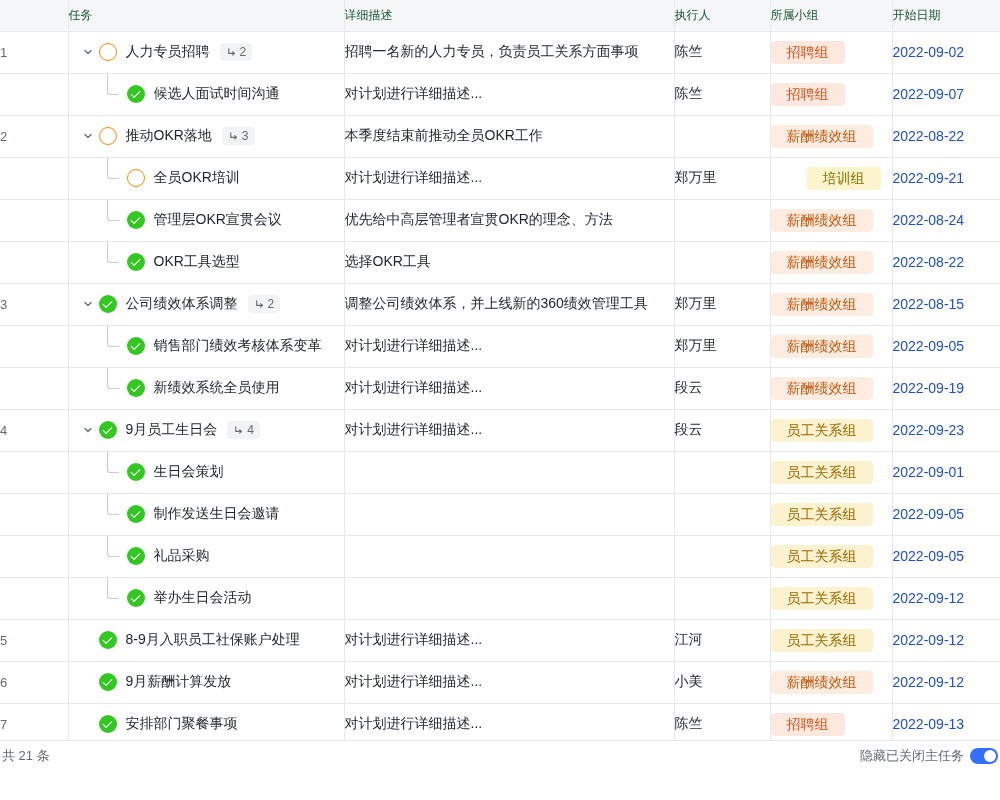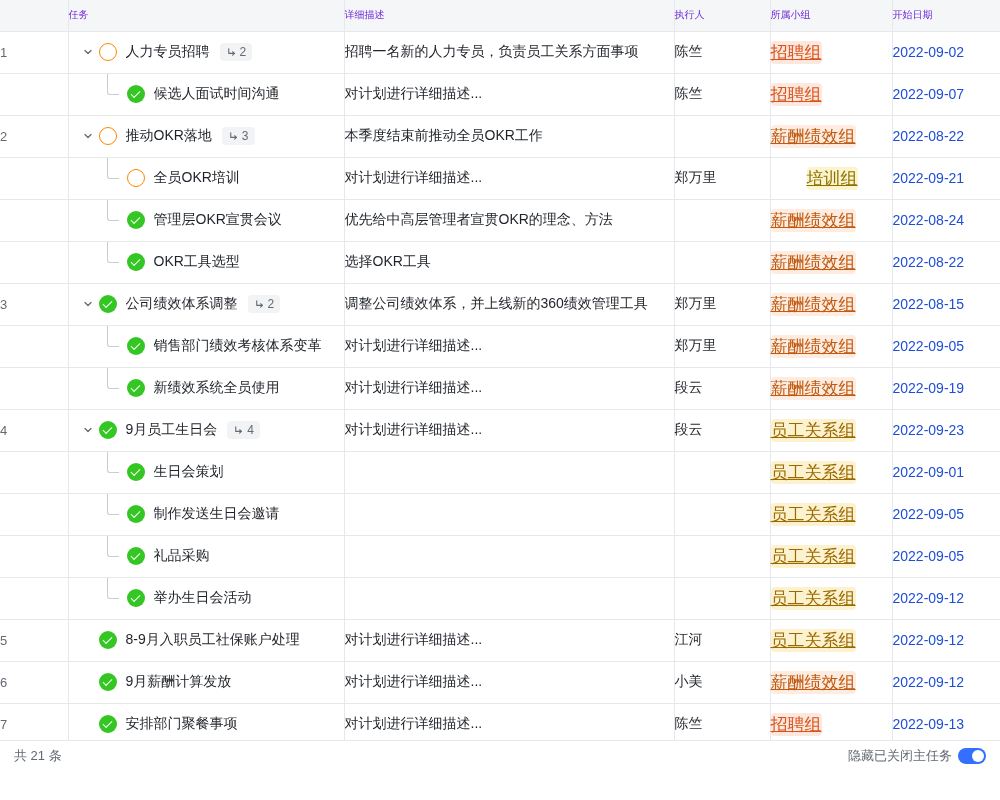--- a/index.html
+++ b/index.html
@@ -28,22 +28,22 @@
     border-right: 1px solid #e6e8eb;
     padding: 0;
     height: 41px;
     vertical-align: middle;
     font-weight: normal;
     text-align: left;
     background: #fff;
   }
   table.grid th {
     background: #f5f6f7;
-    color: #6d28d9;
-    font-size: 10px;
+    color: #14532d;
+    font-size: 12px;
     height: 31px;
   }
   table.grid th:first-child, table.grid td:first-child {
     border-left: none;
   }
   table.grid th:last-child, table.grid td:last-child {
     border-right: none;
   }
   .col-idx { width: 68px; }
   .col-task { width: 276px; }
@@ -145,43 +145,42 @@
   .desc {
     font-size: 14px;
     color: #1f2329;
     overflow: hidden;
     text-overflow: ellipsis;
     white-space: nowrap;
   }
   .owner { font-size: 14px; color: #1f2329; }
   .tag {
     display: inline-block;
-    padding: 2px 0;
+    padding: 2px 16px;
     border-radius: 4px;
-    font-size: 17px;
+    font-size: 14px;
     line-height: 19px;
     white-space: nowrap;
-    text-decoration: underline;
   }
   .tag-orange { background: #fde8e0; color: #d8541a; }
   .tag-peach  { background: #fdecdf; color: #c05a12; }
   .tag-yellow { background: #fdf2d0; color: #9a6a00; }
   .tag-lime   { background: #fbf4cd; color: #8a7200; margin-left: 36px; }
   .date { font-size: 14px; color: #1d4ed8; }
 
   .footer {
     position: absolute;
     left: 0; bottom: 0;
     width: 1000px; height: 30px;
     background: #fff;
     border-top: 1px solid #e6e8eb;
     display: flex;
     align-items: center;
     justify-content: space-between;
-    padding: 0 14px;
+    padding: 0 2px;
     font-size: 13px;
     color: #646a73;
     margin-top: 28px;
   }
   .footer-right {
     display: flex;
     align-items: center;
     gap: 6px;
   }
   .toggle {

